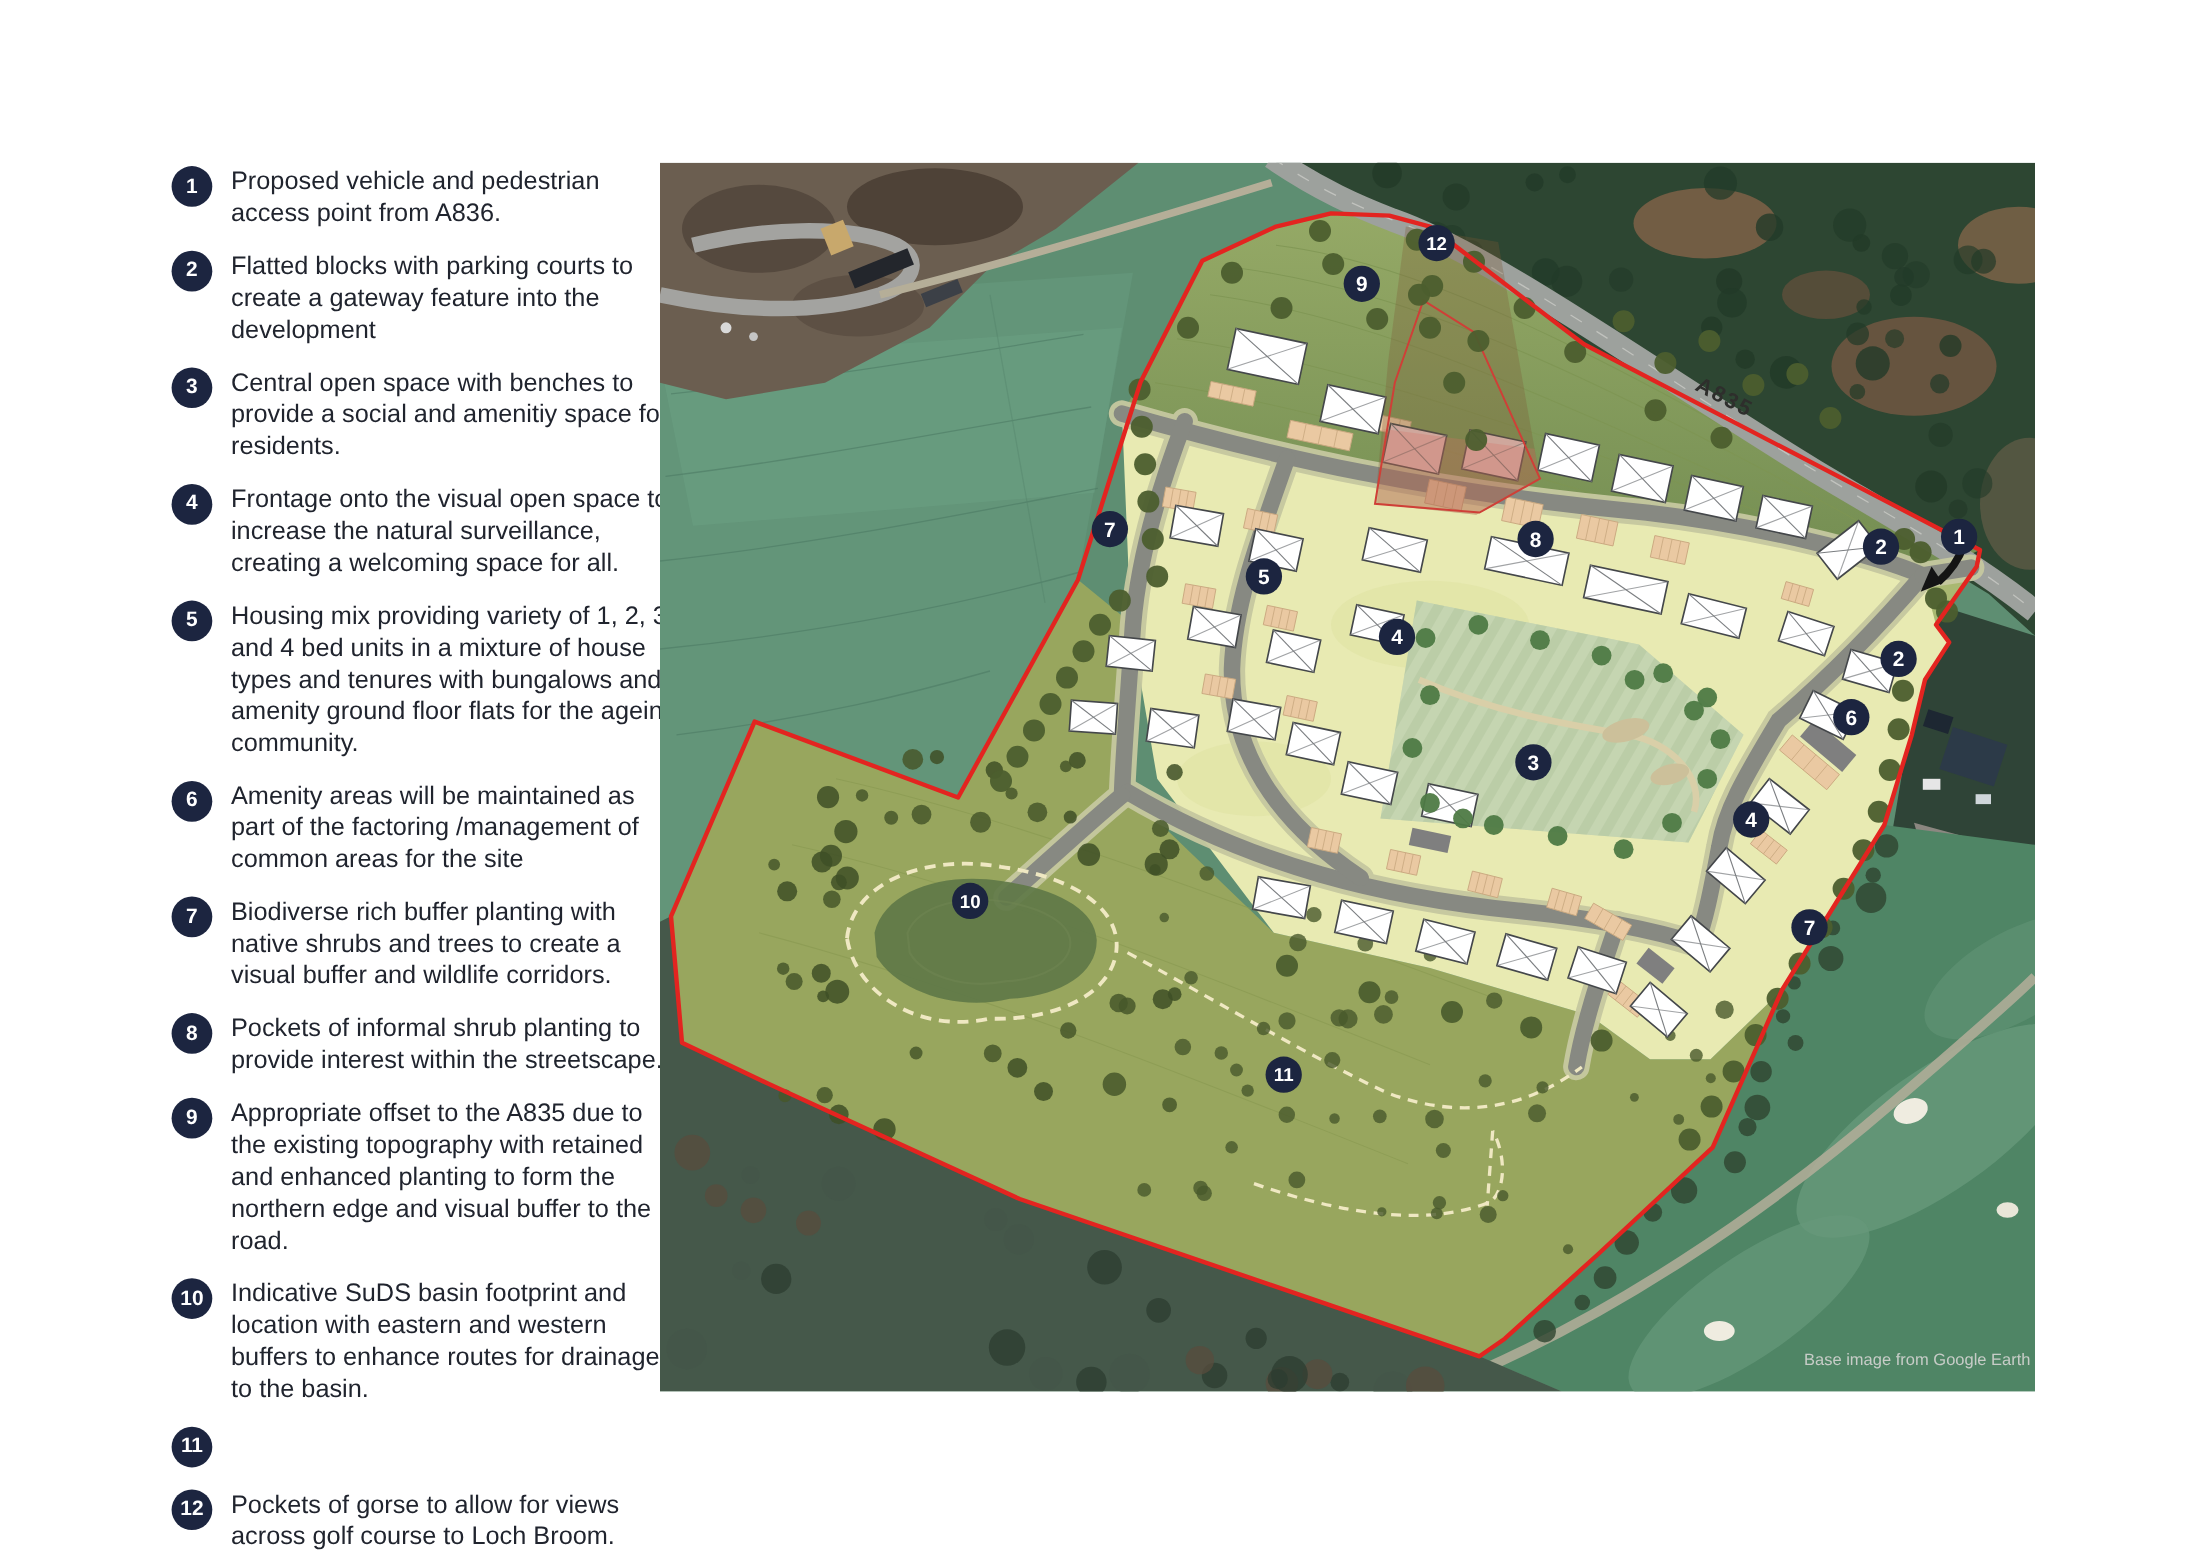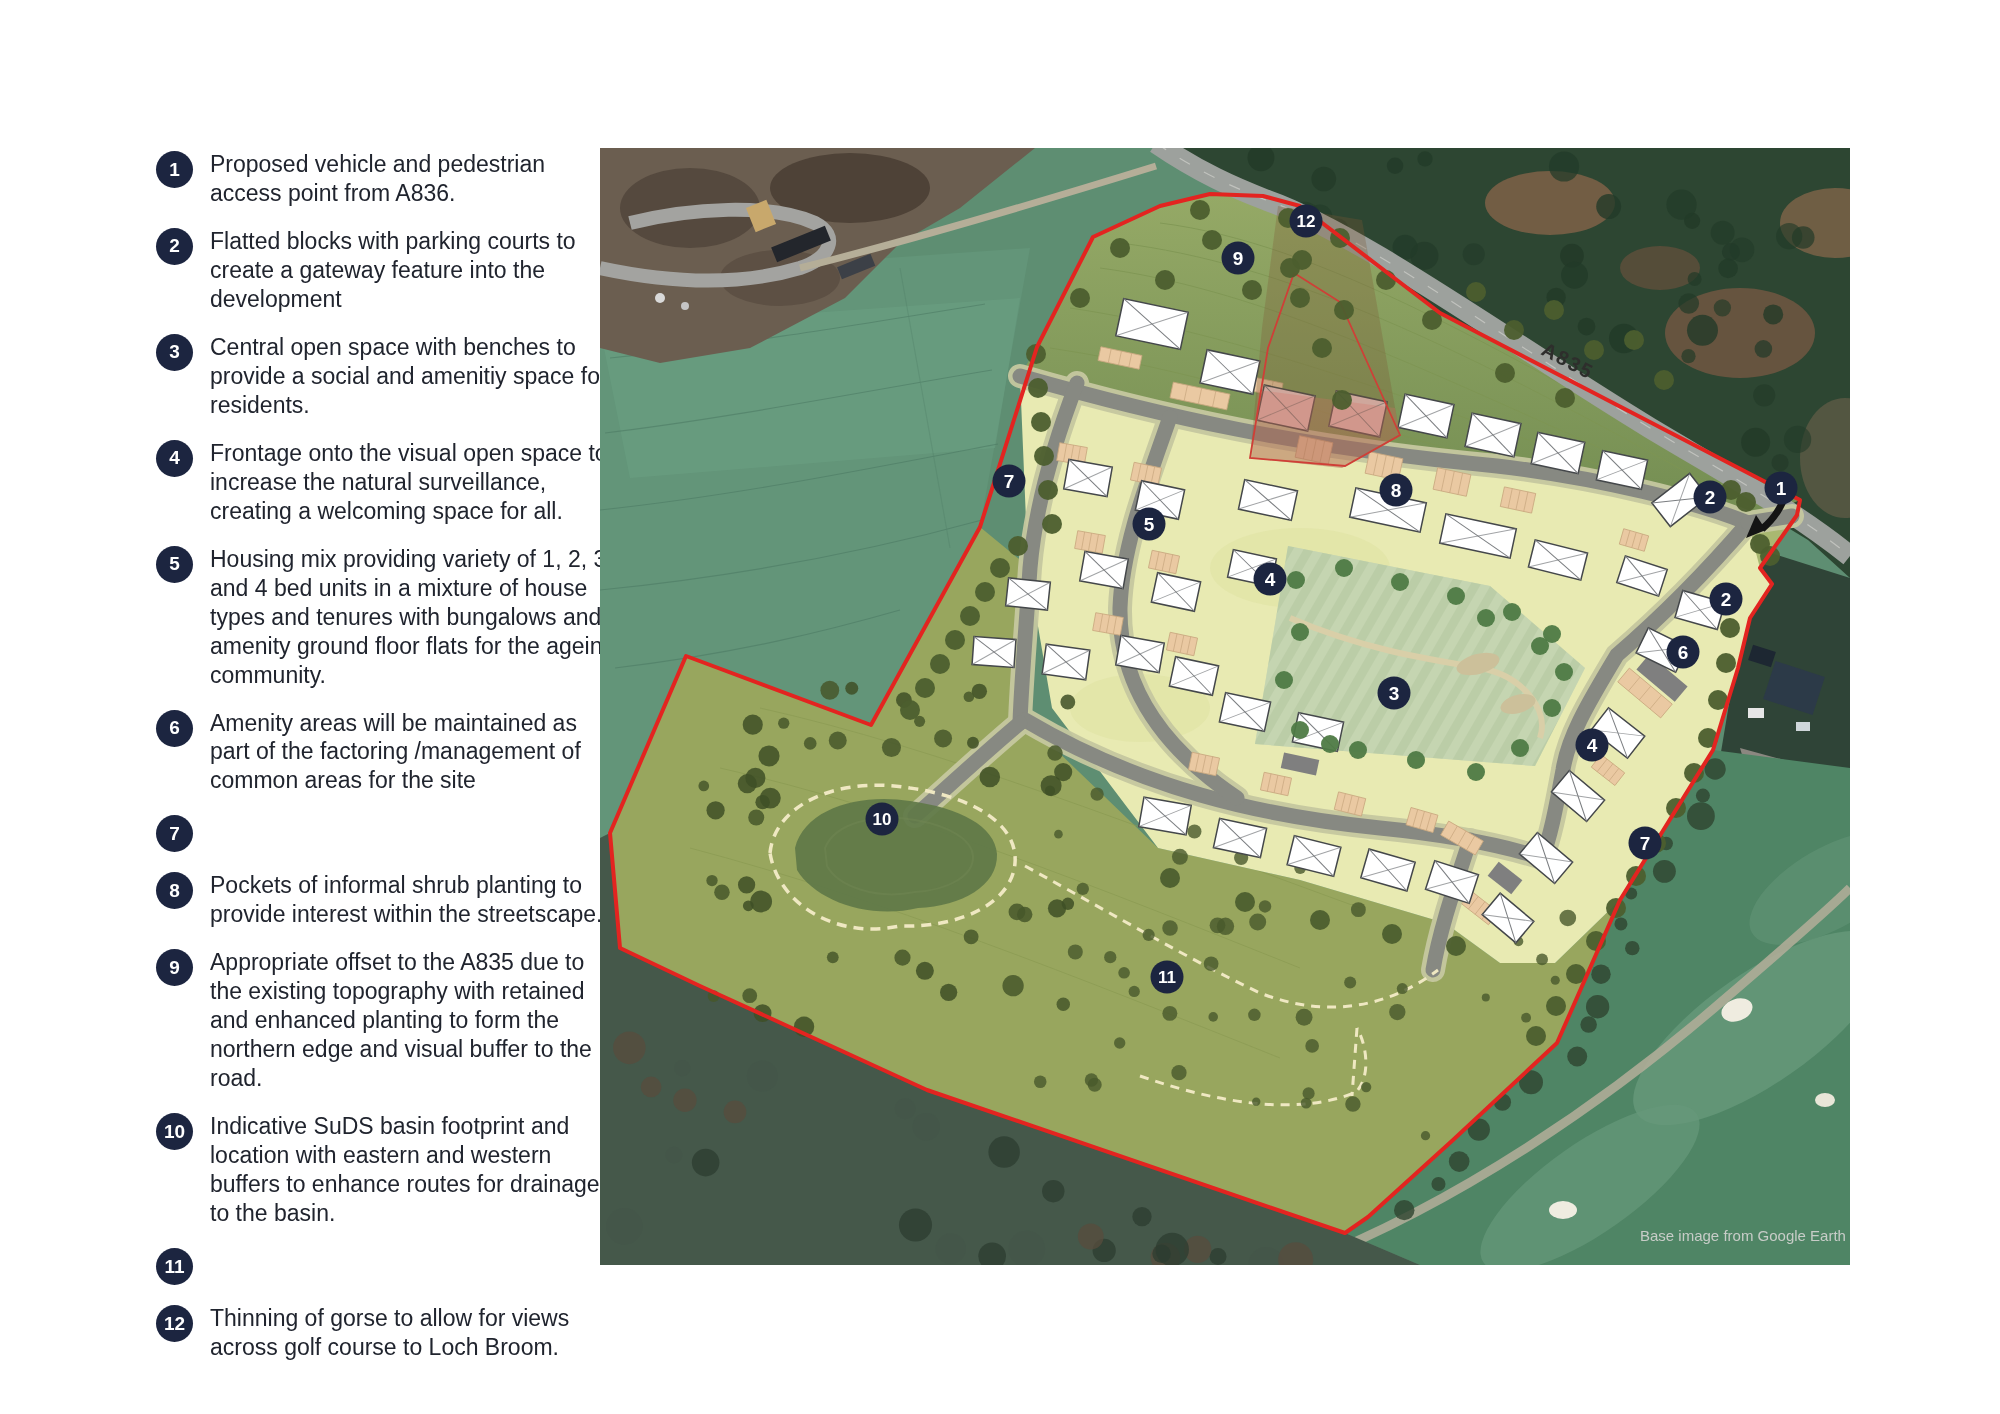--- a/index.html
+++ b/index.html
@@ -48,39 +48,40 @@
     <div class="legend-item">
         <span class="badge">5</span>
         <p>Housing mix providing variety of 1, 2, 3 and 4 bed units in a mixture of house types and tenures with bungalows and amenity ground floor flats for the ageing community.</p>
       </div>
     <div class="legend-item">
         <span class="badge">6</span>
         <p>Amenity areas will be maintained as part of the factoring /management of common areas for the site</p>
       </div>
     <div class="legend-item">
         <span class="badge">7</span>
+        <p>Biodiverse rich buffer planting with native shrubs and trees to create a visual buffer and wildlife corridors.</p>
       </div>
     <div class="legend-item">
         <span class="badge">8</span>
         <p>Pockets of informal shrub planting to provide interest within the streetscape.</p>
       </div>
     <div class="legend-item">
         <span class="badge">9</span>
         <p>Appropriate offset to the A835 due to the existing topography with retained and enhanced planting to form the northern edge and visual buffer to the road.</p>
       </div>
     <div class="legend-item">
         <span class="badge">10</span>
         <p>Indicative SuDS basin footprint and location with eastern and western buffers to enhance routes for drainage to the basin.</p>
       </div>
     <div class="legend-item">
         <span class="badge">11</span>
       </div>
     <div class="legend-item">
         <span class="badge">12</span>
-        <p>Thinning of gorse to allow for views across golf course to Loch Broom.</p>
+        <p>Pockets of gorse to allow for views across golf course to Loch Broom.</p>
       </div>
   </aside>
 
   <div class="map">
   <svg id="plan" viewBox="0 0 1250 1117">
     <defs>
       <pattern id="stripes" width="18" height="18" patternUnits="userSpaceOnUse" patternTransform="rotate(30)">
         <rect width="18" height="18" fill="#c7d6b4"></rect>
         <rect width="9" height="18" fill="#b5c8a2"></rect>
       </pattern>

